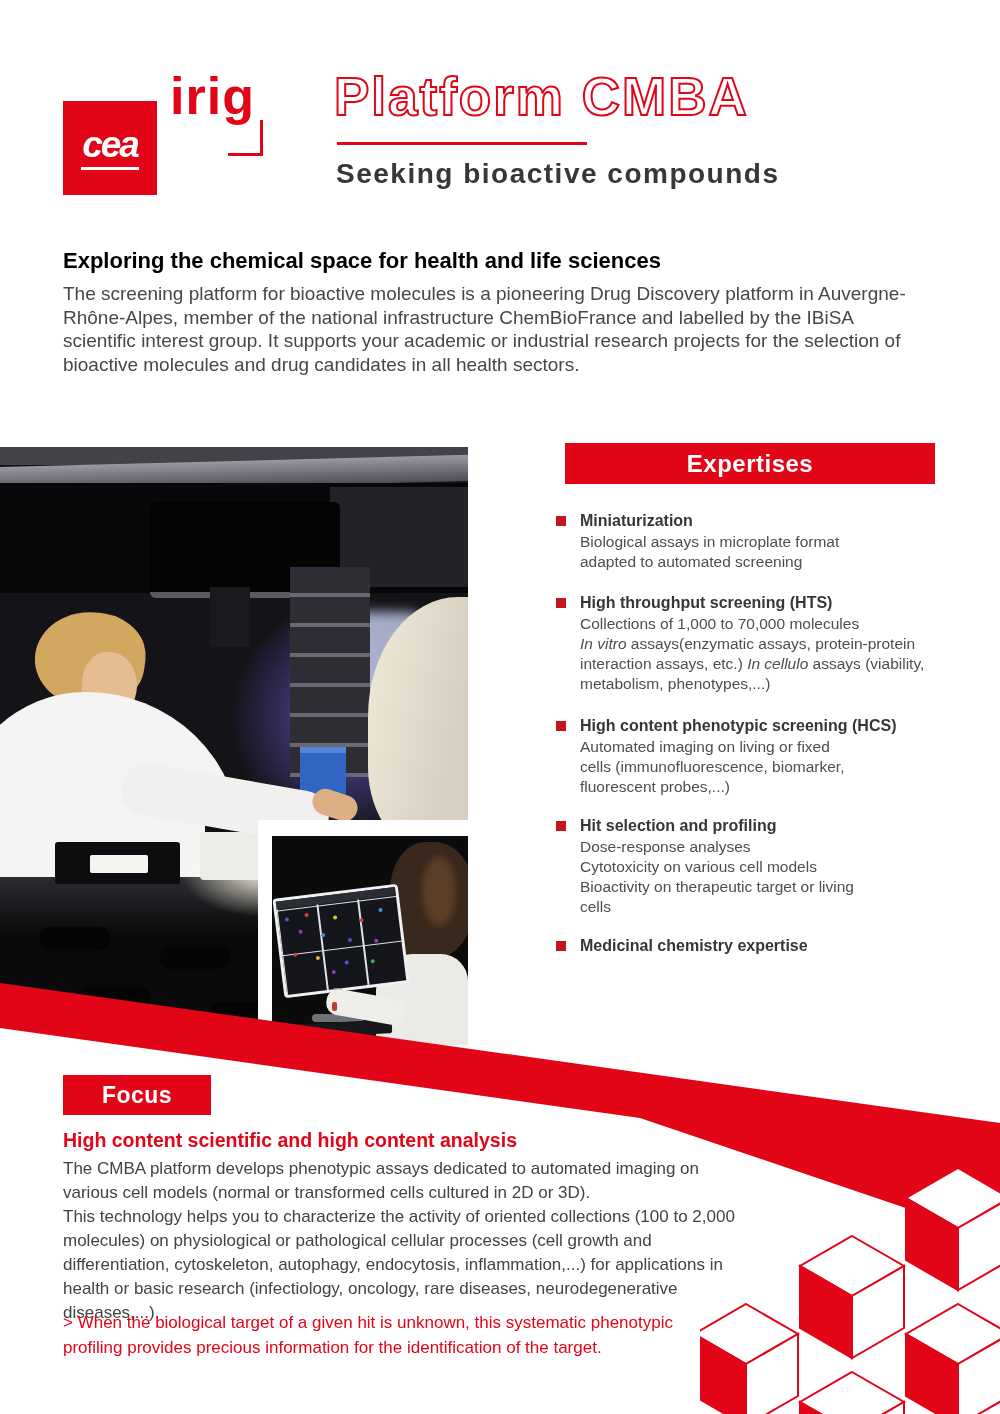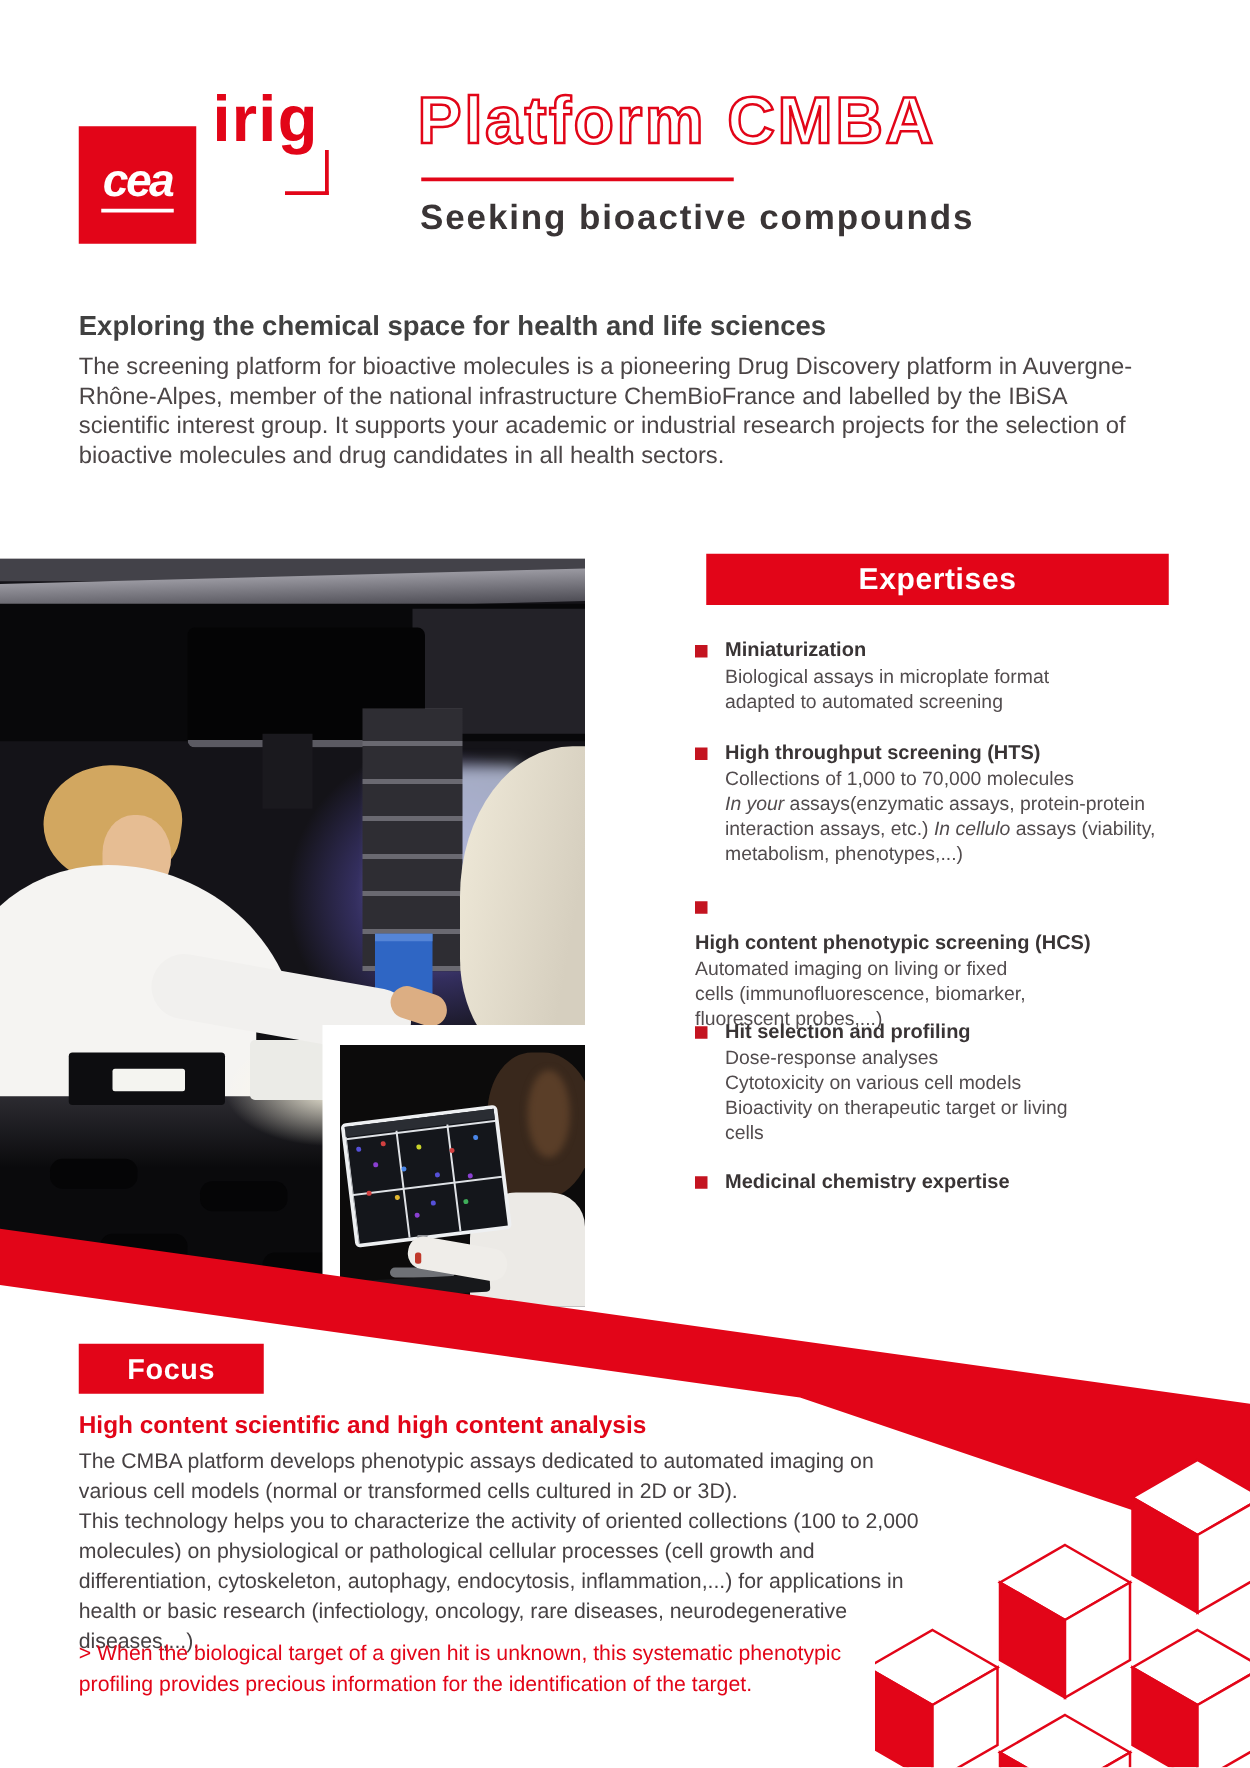--- a/index.html
+++ b/index.html
@@ -16,21 +16,21 @@
   .irig-bracket{position:absolute;left:228px;top:120px;width:32px;height:33px;
     border-right:3px solid var(--red);border-bottom:3px solid var(--red);}
 
   .title-outline{position:absolute;left:334px;top:66px;margin:0;font-size:53px;font-weight:bold;
     letter-spacing:2px;color:transparent;-webkit-text-stroke:2px var(--red);}
   .title-rule{position:absolute;left:337px;top:142px;width:250px;height:3px;background:var(--red);}
   .subtitle{position:absolute;left:336px;top:158px;margin:0;font-size:28px;font-weight:bold;
     letter-spacing:1.5px;color:var(--dark);}
 
   
-  .intro-heading{position:absolute;left:63px;top:248px;margin:0;font-size:22px;font-weight:bold;color:#404040;}
+  .intro-heading{position:absolute;left:63px;top:248px;margin:0;font-size:22px;font-weight:bold;color:#000000;}
   .intro-body{position:absolute;left:63px;top:282px;width:848px;margin:0;font-size:19px;
     color:var(--body);line-height:23.5px;}
 
   
   .photo-main{position:absolute;left:0;top:447px;width:468px;height:573px;background:#141318;overflow:hidden;}
   .photo-main *{position:absolute;}
   .pm-top-panel{left:0;top:0;width:468px;height:18px;background:#434249;}
   .pm-rail{left:-10px;top:14px;width:488px;height:26px;background:linear-gradient(180deg,#9a99a1,#4e4d55);transform:rotate(-1.5deg);}
   .pm-dark-rig{left:0;top:36px;width:468px;height:110px;background:#08080a;}
   .pm-rig-light{left:330px;top:40px;width:138px;height:100px;background:#232228;}
@@ -85,21 +85,21 @@
   
   .exp-banner{position:absolute;left:565px;top:443px;width:370px;height:41px;background:var(--red);
     display:flex;align-items:center;justify-content:center;}
   .exp-banner span{color:#fff;font-size:24px;font-weight:bold;letter-spacing:.5px;}
   .exp-item{position:absolute;left:556px;width:384px;display:flex;gap:14px;}
   .exp-bullet{flex:0 0 10px;width:10px;height:10px;background:#c41420;margin-top:5px;}
   .exp-text{flex:1;}
   .exp-title{font-size:16px;font-weight:bold;color:#393435;line-height:20px;}
   .exp-body{font-size:15.5px;color:#524c4e;line-height:20px;white-space:pre-line;margin-top:1px;}
   .exp-body i{font-style:italic;}
-  .exp-i0{top:511px;} .exp-i1{top:593px;} .exp-i2{top:716px;flex-direction:column;} .exp-i3{top:816px;} .exp-i4{top:936px;}
+  .exp-i0{top:511px;} .exp-i1{top:593px;} .exp-i2{top:716px;} .exp-i3{top:816px;} .exp-i4{top:936px;}
 
   
   .overlay-svg,.cubes-svg{position:absolute;pointer-events:none;}
   .overlay-svg{left:0;top:0;width:1000px;height:1414px;}
   .cubes-svg{left:700px;top:1130px;width:300px;height:284px;}
   .rib{fill:var(--red);} .mask-white{fill:#fff;}
   .cf-top,.cf-right{fill:#fff;stroke:var(--red);stroke-width:2;}
   .cf-left{fill:var(--red);stroke:var(--red);stroke-width:2;}
 
   
@@ -190,21 +190,21 @@
       <div class="exp-body">Biological assays in microplate format
 adapted to automated screening</div>
     </div>
   </div>
 
   <div class="exp-item exp-i1">
     <div class="exp-bullet"></div>
     <div class="exp-text">
       <div class="exp-title">High throughput screening  (HTS)</div>
       <div class="exp-body"><span>Collections of 1,000 to 70,000 molecules
-</span><i>In your</i><span> assays(enzymatic assays, protein-protein interaction assays, etc.) </span><i>In cellulo</i><span> assays (viability, metabolism, phenotypes,...)</span></div>
+</span><i>In vitro</i><span> assays(enzymatic assays, protein-protein interaction assays, etc.) </span><i>In cellulo</i><span> assays (viability, metabolism, phenotypes,...)</span></div>
     </div>
   </div>
 
   <div class="exp-item exp-i2">
     <div class="exp-bullet"></div>
     <div class="exp-text">
       <div class="exp-title">High content phenotypic screening (HCS)</div>
       <div class="exp-body">Automated imaging on living or fixed
 cells (immunofluorescence, biomarker,
 fluorescent probes,...)</div>

